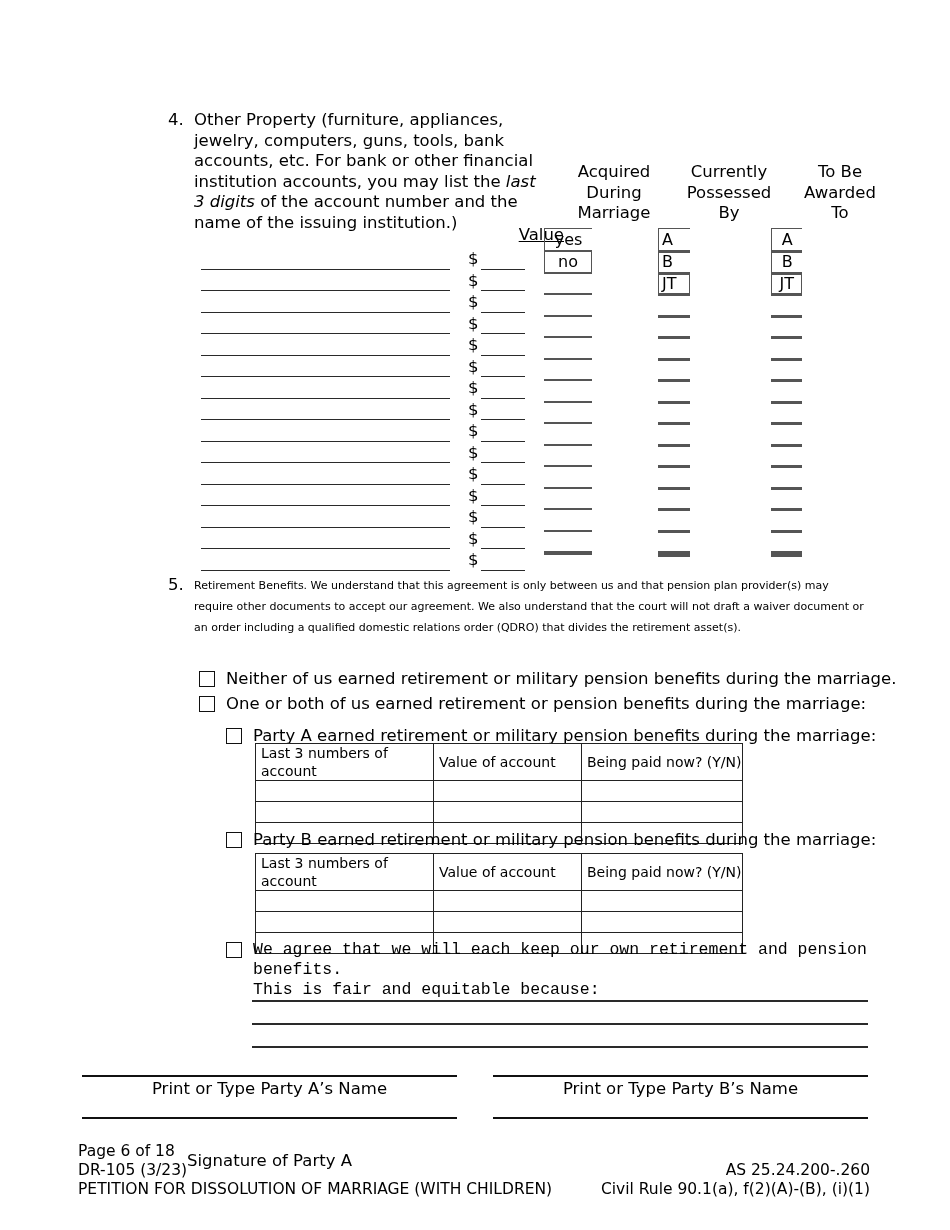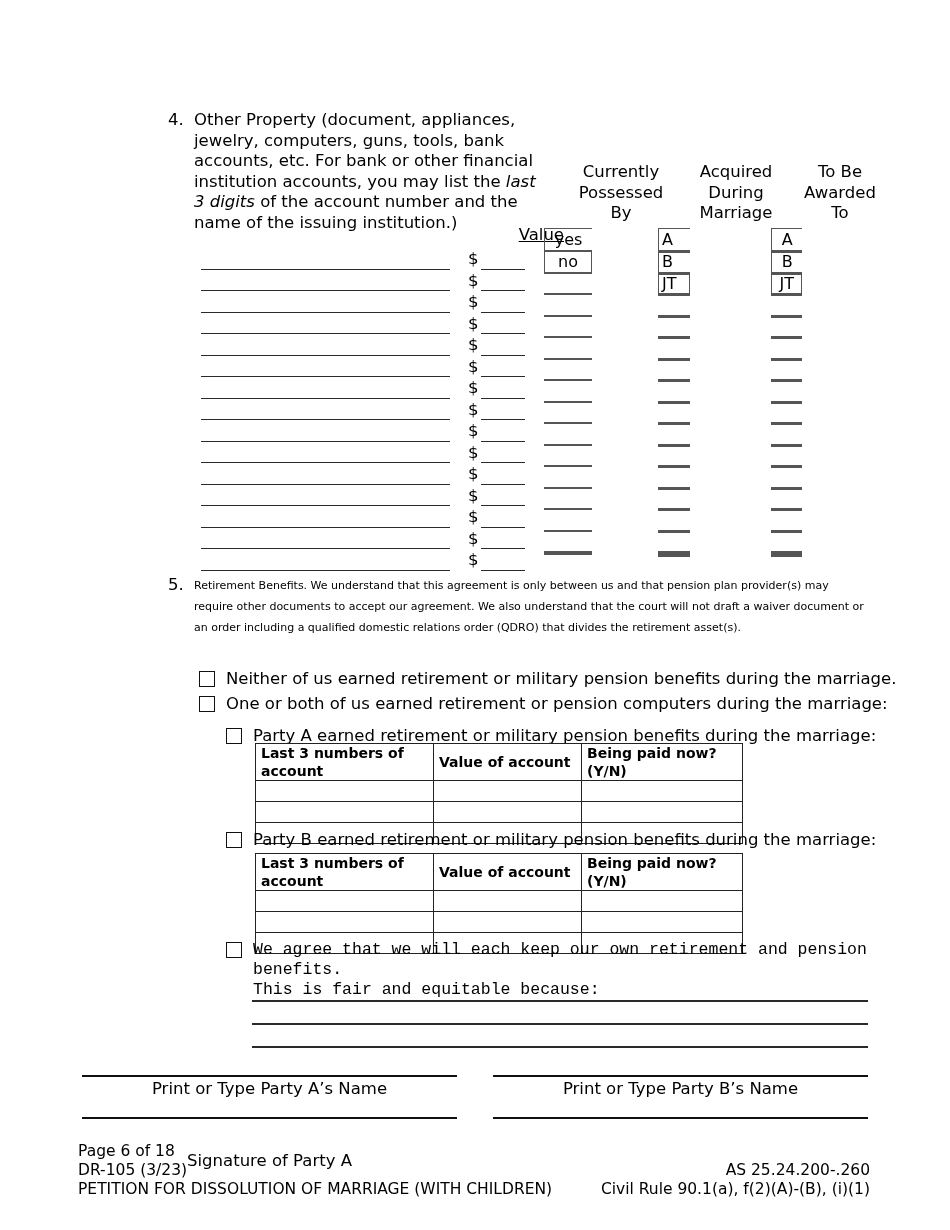--- a/index.html
+++ b/index.html
@@ -181,21 +181,20 @@
     white-space: nowrap;
   }
   .cblabel.wrap { white-space: normal; }
 
   
   .rtable {
     position: absolute;
     border-collapse: collapse;
     width: 487px;
     table-layout: fixed;
-    font-weight: bold;
   }
   .rtable td {
     border: 1.3px solid #222;
     height: 20px;
     font-size: 14px;
     padding: 0 0 0 5px;
     line-height: 18px;
   }
   .rtable .hdr td { height: 20px; }
   .rt-c1 { width: 178px; }
@@ -228,33 +227,33 @@
   .f-right { right: 80px; text-align: right; }
 </style>
 </head>
 <body>
 
 <div class="page">
 
   <div class="sec4">
     <div class="sec4-head">
       <div class="sec-num">4.</div>
-      <div class="sec4-text"><span>Other Property (document, appliances, jewelry, computers, guns, tools, bank accounts, etc. For bank or other financial institution accounts, you may list the </span><i>last 3 digits</i><span> of the account number and the name of the issuing institution.)</span></div>
+      <div class="sec4-text"><span>Other Property (furniture, appliances, jewelry, computers, guns, tools, bank accounts, etc. For bank or other financial institution accounts, you may list the </span><i>last 3 digits</i><span> of the account number and the name of the issuing institution.)</span></div>
     </div>
 
     <div class="colheads">
+      <div class="colhead ch-acq">
+        <div>Acquired</div>
+        <div>During</div>
+        <div>Marriage</div>
+      </div>
       <div class="colhead ch-cur">
         <div>Currently</div>
         <div>Possessed</div>
         <div>By</div>
-      </div>
-      <div class="colhead ch-acq">
-        <div>Acquired</div>
-        <div>During</div>
-        <div>Marriage</div>
       </div>
       <div class="colhead ch-awd">
         <div>To Be</div>
         <div>Awarded</div>
         <div>To</div>
       </div>
     </div>
 
     <div class="value-label">Value</div>
   </div>
@@ -682,21 +681,21 @@
     </div>
   </div>
 
   <div class="cbrow" style="left:199px; top:669px;">
     <span class="cbox"></span>
     <span class="cblabel">Neither of us earned retirement or military pension benefits during the marriage.</span>
   </div>
 
   <div class="cbrow" style="left:199px; top:694px;">
     <span class="cbox"></span>
-    <span class="cblabel">One or both of us earned retirement or pension computers during the marriage:</span>
+    <span class="cblabel">One or both of us earned retirement or pension benefits during the marriage:</span>
   </div>
 
   <div class="cbrow" style="left:226px; top:726px;text-align:right;">
     <span class="cbox"></span>
     <span class="cblabel">Party A earned retirement or military pension benefits during the marriage:</span>
   </div>
 
   <table class="rtable" style="left:255px; top:743px;">
     <colgroup>
         <col class="rt-c1">

